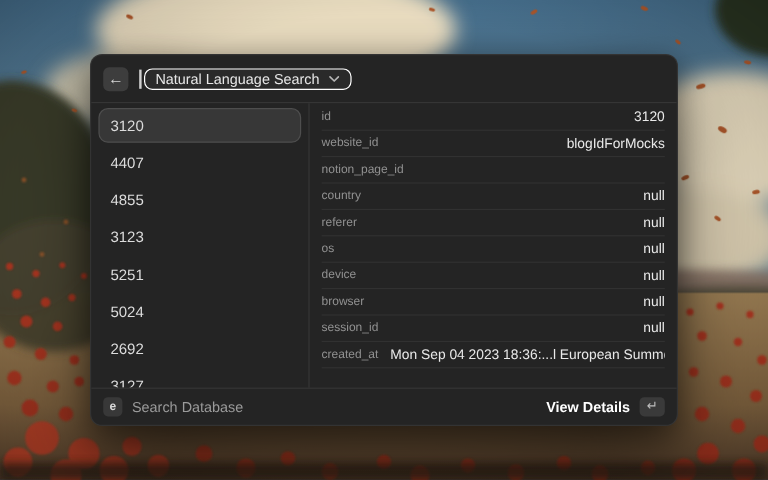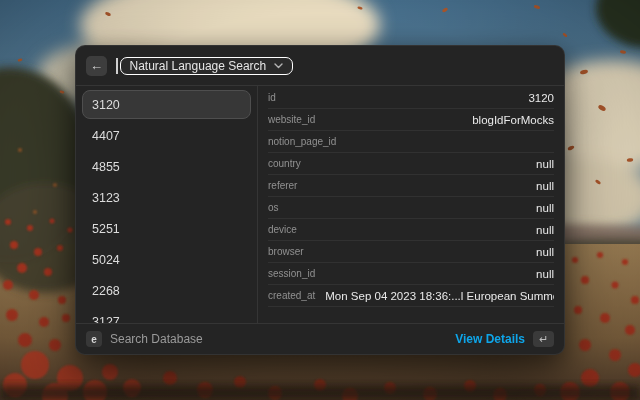--- a/index.html
+++ b/index.html
@@ -46,21 +46,21 @@
   .drow .v { margin-left:auto; color:#e9e9e9; font-size:11.5px; white-space:nowrap;
              overflow:hidden; text-align:right; padding-left:10px; }
 
   
   .ftr { height:31px; flex:0 0 31px; border-top:1px solid #353535; display:flex;
          align-items:center; gap:8px; padding:0 10px; }
   .logo { width:16px; height:16px; border-radius:4px; background:#383838; color:#d8d8d8;
           font-size:10px; font-weight:bold; display:flex; align-items:center; justify-content:center; }
   .flabel { color:#9a9a9a; font-size:12px; }
   .vd { margin-left:auto; display:flex; align-items:center; gap:8px; }
-  .vdlabel { color:#0ea5e9; font-size:12px; font-weight:600; }
+  .vdlabel { color:#ffffff; font-size:12px; font-weight:600; }
   .keycap { width:21px; height:16px; border-radius:4px; background:#3a3a3a; color:#bdbdbd;
             font-size:11px; line-height:1; display:flex; align-items:center; justify-content:center; }
 </style>
 </head>
 <body>
 
 <div class="bg">
 <svg width="640" height="400" viewBox="0 0 640 400" xmlns="http://www.w3.org/2000/svg">
   <defs>
     <linearGradient id="sky" x1="0" y1="0" x2="0" y2="1">
@@ -224,21 +224,21 @@
 
   <div class="mbody">
 
     <div class="list">
       <div class="item selected">3120</div>
       <div class="item">4407</div>
       <div class="item">4855</div>
       <div class="item">3123</div>
       <div class="item">5251</div>
       <div class="item">5024</div>
-      <div class="item">2268</div>
+      <div class="item">2692</div>
       <div class="item">3127</div>
     </div>
 
     <div class="details">
       <div class="drow">
         <span class="k">id</span>
         <span class="v">3120</span>
       </div>
       <div class="drow">
         <span class="k">website_id</span>

